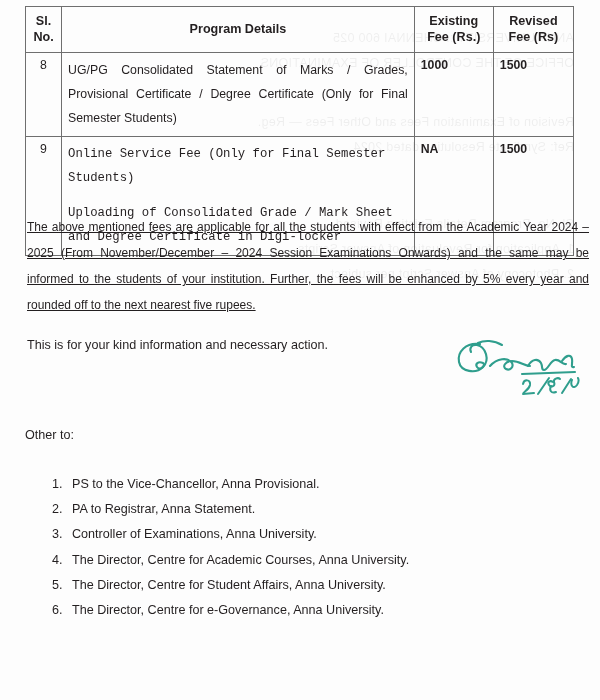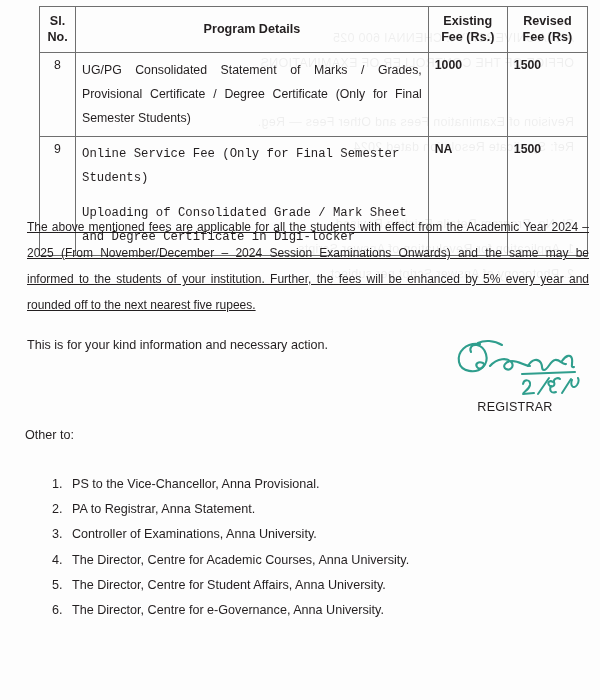--- a/index.html
+++ b/index.html
@@ -35,21 +35,21 @@
 
   .page {
     position: relative;
     z-index: 2;
     padding: 0;
   }
 
   
   .fee-table {
     position: absolute;
-    left: 39px;
+    left: 25px;
     top: 6px;
     width: 549px;
     border-collapse: collapse;
     table-layout: fixed;
     font-size: 12.3px;
   }
   .fee-table td, .fee-table th {
     border: 1px solid #6f6f6f;
     vertical-align: top;
     padding: 5px 6px 6px 6px;
@@ -240,21 +240,20 @@
 
       <g stroke="#2f9e8d" stroke-width="2" fill="none" stroke-linecap="round" stroke-linejoin="round">
         <path d="M73 48 C74 43, 81 43, 80 49 C79 54, 73 56, 73 58 L84 57"></path>
         <path d="M88 58 L99 42"></path>
         <path d="M103 46 C100 44, 97 46, 99 49 C101 52, 106 50, 104 46 C103 43, 108 41, 110 43"></path>
         <path d="M101 50 C99 54, 101 58, 106 56"></path>
         <path d="M112 57 L121 43"></path>
         <path d="M122 44 C120 49, 123 54, 127 49 C129 46, 129 44, 128 42"></path>
       </g>
     </svg>
-    <div class="registrar">REGISTRAR</div>
   </div>
 
   <div class="copy-to">Other to:</div>
   <ol class="copy-list">
     <li>PS to the Vice-Chancellor, Anna Provisional.</li>
     <li>PA to Registrar, Anna Statement.</li>
     <li>Controller of Examinations, Anna University.</li>
     <li>The Director, Centre for Academic Courses, Anna University.</li>
     <li>The Director, Centre for Student Affairs, Anna University.</li>
     <li>The Director, Centre for e-Governance, Anna University.</li>

